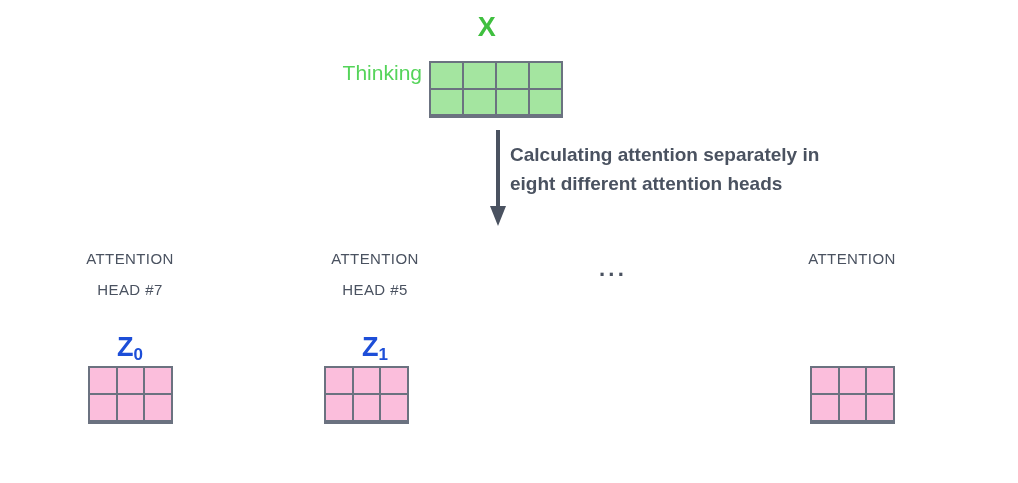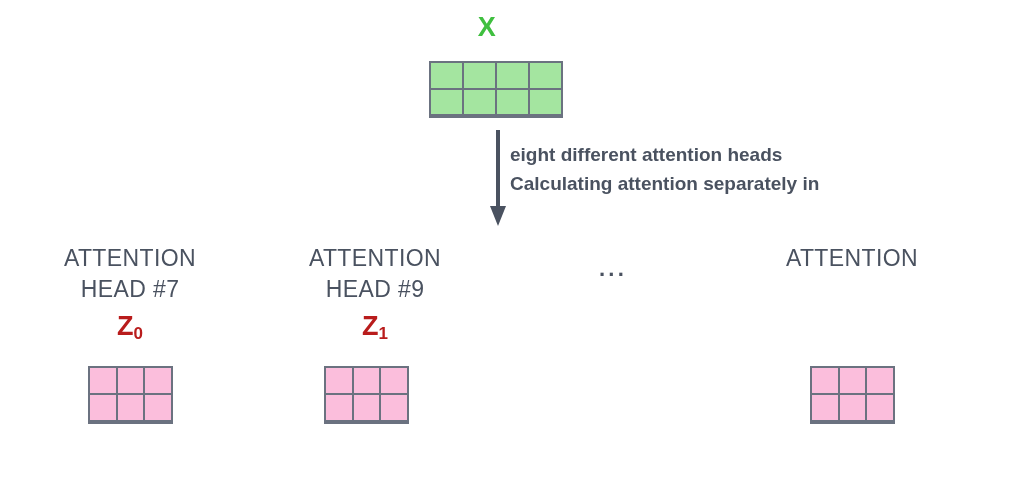--- a/index.html
+++ b/index.html
@@ -141,32 +141,32 @@
   .head-col {
     position: absolute;
     width: 240px;
     text-align: center;
   }
   #head-col-0 { left: 10px;  top: 243px; }
   #head-col-1 { left: 255px; top: 243px; }
   #head-col-7 { left: 732px; top: 243px; }
 
   .head-title {
-    font-size: 23px;
+    font-size: 15px;
     line-height: 31px;
     color: #4A5260;
     letter-spacing: 0.4px;
   }
   .head-title div { display: block; }
 
   .z-label {
-    margin-top: 6px;
+    margin-top: 27px;
     font-size: 27px;
     font-weight: bold;
-    color: #b91c1c;
+    color: #1d4ed8;
     line-height: 30px;
   }
   .z-label .sub {
     font-size: 17px;
     vertical-align: baseline;
     position: relative;
     top: 4px;
     left: 0px;
     font-weight: bold;
   }
@@ -186,20 +186,21 @@
 </head>
 <body>
 
 <div class="canvas">
 
   <div class="node" id="x-label">
     <span id="x-label-inner">X</span>
   </div>
 
   <div class="node" id="x-words">
+    <div>Thinking</div>
   </div>
 
   <div class="matrix" id="matrix-x">
     <div class="mrow">
       <div class="cell"></div>
       <div class="cell"></div>
       <div class="cell"></div>
       <div class="cell"></div>
     </div>
     <div class="mrow">
@@ -209,38 +210,38 @@
       <div class="cell"></div>
     </div>
   </div>
 
   <div class="node" id="arrow">
     <div class="shaft"></div>
     <div class="head"></div>
   </div>
 
   <div class="node" id="arrow-caption">
+    <div>Calculating attention separately in</div>
     <div>eight different attention heads</div>
-    <div>Calculating attention separately in</div>
   </div>
 
   <div class="head-col" id="head-col-0">
     <div class="head-title">
       <div>ATTENTION</div>
       <div>HEAD #7</div>
     </div>
     <div class="z-label">
       <span>Z</span><span class="sub">0</span>
     </div>
   </div>
 
   <div class="head-col" id="head-col-1">
     <div class="head-title">
       <div>ATTENTION</div>
-      <div>HEAD #9</div>
+      <div>HEAD #5</div>
     </div>
     <div class="z-label">
       <span>Z</span><span class="sub">1</span>
     </div>
   </div>
 
   <div class="node" id="ellipsis">···</div>
 
   <div class="head-col" id="head-col-7">
     <div class="head-title">

